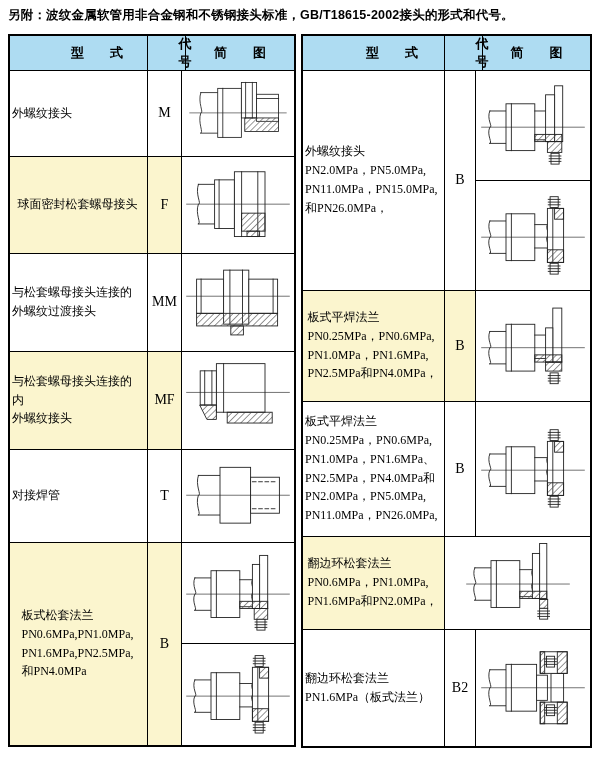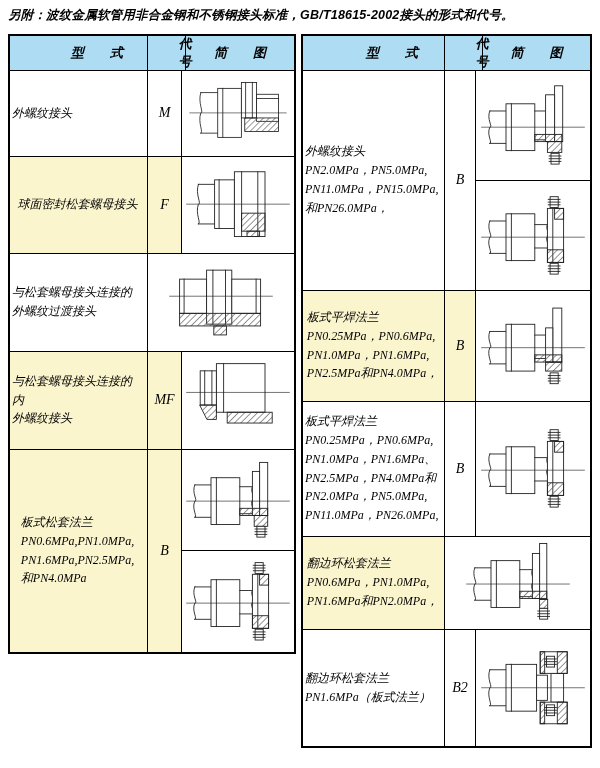--- a/index.html
+++ b/index.html
@@ -5,21 +5,21 @@
   :root{
     --hbg:#AEDCF2;
     --yellow:#FBF5CE;
     --bd:#000000;
     --line:#222222;
     --pg:#FFFFFF;
   }
   *{box-sizing:border-box;margin:0;padding:0;}
   html,body{background:#fff;}
   body{width:600px;height:768px;overflow:hidden;font-family:"Liberation Sans",sans-serif;color:#000;}
-  .page{width:600px;height:552px;background:var(--pg);position:relative;font-style:italic;}
+  .page{width:600px;height:552px;background:var(--pg);position:relative;}
   .title{padding:7px 10px 0 8px;font-size:12.5px;font-weight:bold;line-height:1.4;letter-spacing:.2px;}
   .tables{display:flex;gap:5px;margin:9px 8px 0 8px;align-items:flex-start;}
   .tbl{border:2px solid var(--bd);background:#fff;}
   .tl{width:288px;}
   .tr{flex:1;}
   .hrow{display:flex;height:34px;background:var(--hbg);align-items:stretch;}
   .row{display:flex;border-top:1.5px solid var(--bd);align-items:stretch;background:#fff;}
   .row.yellow .cell.type,.row.yellow .cell.code{background:var(--yellow);justify-content:center;}
   .cell{display:flex;align-items:center;}
   .cell.type{justify-content:flex-start;padding:3px 4px 3px 2px;font-size:12px;line-height:1.58;
@@ -114,20 +114,23 @@
                 <rect x="70" y="76" width="14" height="6" fill="url(#h2)"></rect>
                 <line x1="3" y1="46" x2="117" y2="46" stroke-width="0.7"></line>
               </svg>
             </div>
         </div>
       </div>
 
       <div class="row lr2">
         <div class="cell type w-type"><span>与松套螺母接头连接的
 外螺纹过渡接头</span></div>
+        <div class="cell code w-code">
+            <span>MM</span>
+          </div>
         <div class="cell diag">
           <div class="dslot">
               <svg viewBox="0 0 120 92" preserveAspectRatio="xMidYMid meet" stroke="#222222" fill="none" stroke-width="1" stroke-linecap="square">
                 <defs>
                   <pattern id="h3" width="5" height="5" patternUnits="userSpaceOnUse" patternTransform="rotate(45)">
                     <line x1="0" y1="0" x2="0" y2="5" stroke="#555" stroke-width="1.4"></line>
                   </pattern>
                 </defs>
                 <rect x="14" y="21" width="30" height="38" fill="#fff"></rect>
                 <line x1="19" y1="21" x2="19" y2="59"></line>
@@ -164,20 +167,44 @@
                 <rect x="36" y="6" width="54" height="54" fill="#fff"></rect>
                 <line x1="44" y1="6" x2="44" y2="60"></line>
                 <path d="M18,52 H36 V68 H26 Z" fill="url(#h4)"></path>
                 <rect x="48" y="60" width="50" height="12" fill="url(#h4)"></rect>
                 <line x1="3" y1="38" x2="117" y2="38" stroke-width="0.7"></line>
               </svg>
             </div>
         </div>
       </div>
 
+      <div class="row lr4">
+        <div class="cell type w-type"><span>对接焊管</span></div>
+        <div class="cell code w-code">
+            <span>T</span>
+          </div>
+        <div class="cell diag">
+          <div class="dslot">
+              <svg viewBox="0 0 120 92" preserveAspectRatio="xMidYMid meet" stroke="#222222" fill="none" stroke-width="1" stroke-linecap="square">
+                <defs>
+                  <pattern id="h5" width="5" height="5" patternUnits="userSpaceOnUse" patternTransform="rotate(45)">
+                    <line x1="0" y1="0" x2="0" y2="5" stroke="#555" stroke-width="1.4"></line>
+                  </pattern>
+                </defs>
+                <path d="M16,24 c-4,11 4,22 0,22 c-4,11 4,22 0,22"></path>
+                <path d="M16,24 H40 M16,68 H40"></path>
+                <rect x="40" y="15" width="34" height="62" fill="#fff"></rect>
+                <rect x="74" y="26" width="32" height="40" fill="#fff"></rect>
+                <line x1="76" y1="31" x2="104" y2="31" stroke-dasharray="4 3"></line>
+                <line x1="76" y1="61" x2="104" y2="61" stroke-dasharray="4 3"></line>
+                <line x1="3" y1="46" x2="117" y2="46" stroke-width="0.7"></line>
+              </svg>
+            </div>
+        </div>
+      </div>
 
       <div class="row lr5 yellow">
         <div class="cell type w-type"><span>板式松套法兰
 PN0.6MPa,PN1.0MPa,
 PN1.6MPa,PN2.5MPa,
 和PN4.0MPa</span></div>
         <div class="cell code w-code">
             <span>B</span>
           </div>
         <div class="cell diag">

